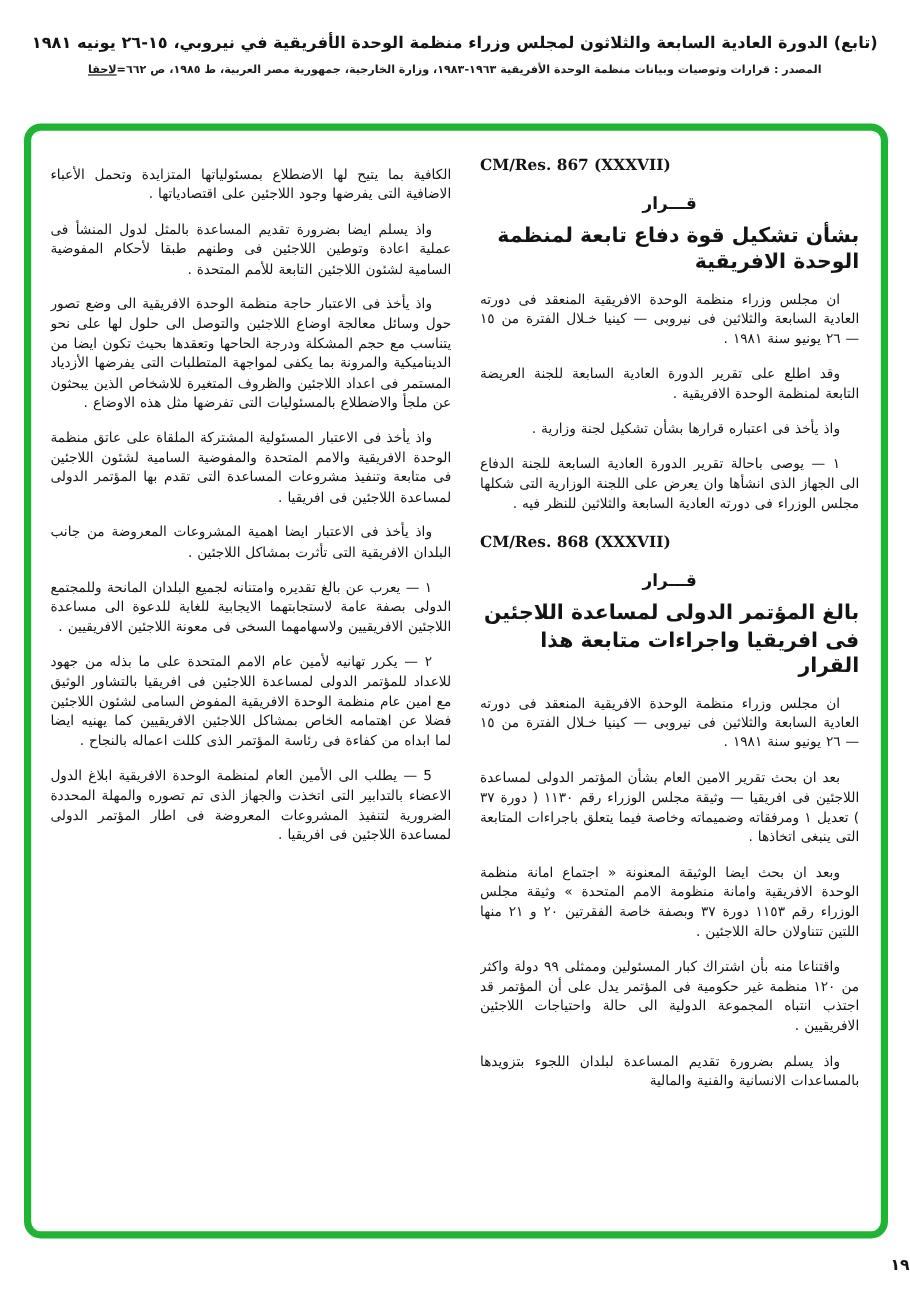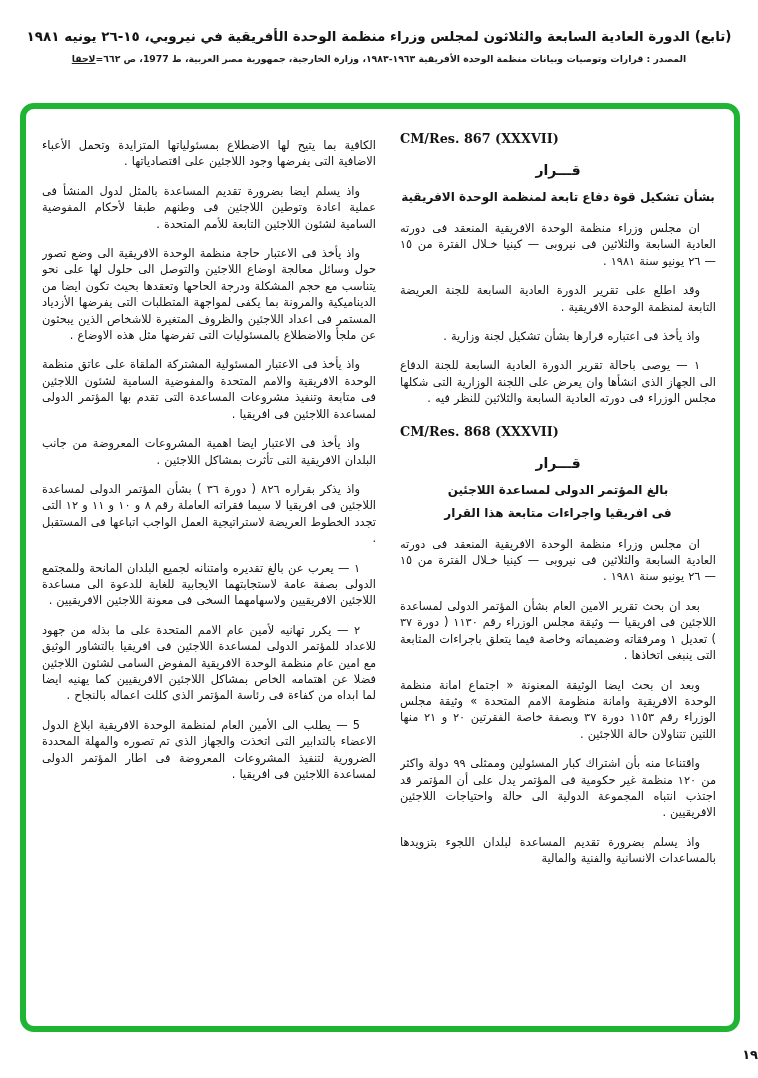--- a/index.html
+++ b/index.html
@@ -59,40 +59,40 @@
     font-weight:bold; font-size:12.8px;
     margin:0 0 4px 0;
   }
   .res-ref.second { margin-top:17px; }
   .res-heading {
     direction:rtl; text-align:center;
     font-weight:bold; font-size:14px;
     margin:16px 0 9px 0;
   }
   .res-subtitle {
-    direction:rtl; text-align:center;
-    font-weight:bold; font-size:12px;
+    direction:rtl; text-align:right;
+    font-weight:bold; font-size:17px;
     line-height:21px;
     margin:0 0 12px 0;
   }
   .res-subtitle.tight { margin-bottom:2px; }
 
   .page-number {
     position:absolute; bottom:16px; left:4px; right:0;
     font-weight:bold; font-size:13px;
     direction:rtl;
   }
 </style>
 </head>
 <body style="--border_green: #1fb434; --background: #ffffff; --text: #141414;">
 
 <div class="page-header">
   <div class="title-line">(تابع) الدورة العادية السابعة والثلاثون لمجلس وزراء منظمة الوحدة الأفريقية في نيروبي، ١٥-٢٦ يونيه ١٩٨١</div>
   <div class="source-line">
-    <span>المصدر : قرارات وتوصيات وبيانات منظمة الوحدة الأفريقية ١٩٦٣-١٩٨٣، وزارة الخارجية، جمهورية مصر العربية، ط 1977، ص ٦٦٢=</span><span class="source-note">لاحقا</span>
+    <span>المصدر : قرارات وتوصيات وبيانات منظمة الوحدة الأفريقية ١٩٦٣-١٩٨٣، وزارة الخارجية، جمهورية مصر العربية، ط ١٩٨٥، ص ٦٦٢=</span><span class="source-note">لاحقا</span>
   </div>
 </div>
 
 <div class="content-frame">
   <div class="columns">
 
     <div class="col col-right">
       <div class="res-ref">CM/Res. 867  (XXXVII)</div>
       <div class="res-heading">قـــرار</div>
       <div class="res-subtitle">بشأن تشكيل قوة دفاع تابعة لمنظمة الوحدة الافريقية</div>
@@ -111,21 +111,20 @@
       <p class="para">واقتناعا منه بأن اشتراك كبار المسئولين وممثلى ٩٩ دولة واكثر من ١٢٠ منظمة غير حكومية فى المؤتمر يدل على أن المؤتمر قد اجتذب انتباه المجموعة الدولية الى حالة واحتياجات اللاجئين الافريقيين .</p>
       <p class="para">واذ يسلم بضرورة تقديم المساعدة لبلدان اللجوء بتزويدها بالمساعدات الانسانية والفنية والمالية</p>
     </div>
 
     <div class="col col-left">
       <p class="para no-indent">الكافية بما يتيح لها الاضطلاع بمسئولياتها المتزايدة وتحمل الأعباء الاضافية التى يفرضها وجود اللاجئين على اقتصادياتها .</p>
       <p class="para">واذ يسلم ايضا بضرورة تقديم المساعدة بالمثل لدول المنشأ فى عملية اعادة وتوطين اللاجئين فى وطنهم طبقا لأحكام المفوضية السامية لشئون اللاجئين التابعة للأمم المتحدة .</p>
       <p class="para">واذ يأخذ فى الاعتبار حاجة منظمة الوحدة الافريقية الى وضع تصور حول وسائل معالجة اوضاع اللاجئين والتوصل الى حلول لها على نحو يتناسب مع حجم المشكلة ودرجة الحاحها وتعقدها بحيث تكون ايضا من الديناميكية والمرونة بما يكفى لمواجهة المتطلبات التى يفرضها الأزدياد المستمر فى اعداد اللاجئين والظروف المتغيرة للاشخاص الذين يبحثون عن ملجأ والاضطلاع بالمسئوليات التى تفرضها مثل هذه الاوضاع .</p>
       <p class="para">واذ يأخذ فى الاعتبار المسئولية المشتركة الملقاة على عاتق منظمة الوحدة الافريقية والامم المتحدة والمفوضية السامية لشئون اللاجئين فى متابعة وتنفيذ مشروعات المساعدة التى تقدم بها المؤتمر الدولى لمساعدة اللاجئين فى افريقيا .</p>
       <p class="para">واذ يأخذ فى الاعتبار ايضا اهمية المشروعات المعروضة من جانب البلدان الافريقية التى تأثرت بمشاكل اللاجئين .</p>
-      <p class="para">واذ يذكر بقراره ٨٢٦ ( دورة ٣٦ ) بشأن المؤتمر الدولى لمساعدة اللاجئين فى افريقيا لا سيما فقراته العاملة رقم ٨ و ١٠ و ١١ و ١٢ التى تجدد الخطوط العريضة لاستراتيجية العمل الواجب اتباعها فى المستقبل .</p>
       <p class="para">١ — يعرب عن بالغ تقديره وامتنانه لجميع البلدان المانحة وللمجتمع الدولى بصفة عامة لاستجابتهما الايجابية للغاية للدعوة الى مساعدة اللاجئين الافريقيين ولاسهامهما السخى فى معونة اللاجئين الافريقيين .</p>
       <p class="para">٢ — يكرر تهانيه لأمين عام الامم المتحدة على ما بذله من جهود للاعداد للمؤتمر الدولى لمساعدة اللاجئين فى افريقيا بالتشاور الوثيق مع امين عام منظمة الوحدة الافريقية المفوض السامى لشئون اللاجئين فضلا عن اهتمامه الخاص بمشاكل اللاجئين الافريقيين كما يهنيه ايضا لما ابداه من كفاءة فى رئاسة المؤتمر الذى كللت اعماله بالنجاح .</p>
       <p class="para">5 — يطلب الى الأمين العام لمنظمة الوحدة الافريقية ابلاغ الدول الاعضاء بالتدابير التى اتخذت والجهاز الذى تم تصوره والمهلة المحددة الضرورية لتنفيذ المشروعات المعروضة فى اطار المؤتمر الدولى لمساعدة اللاجئين فى افريقيا .</p>
     </div>
 
   </div>
 </div>
 
 <div class="page-number">١٩</div>
 

